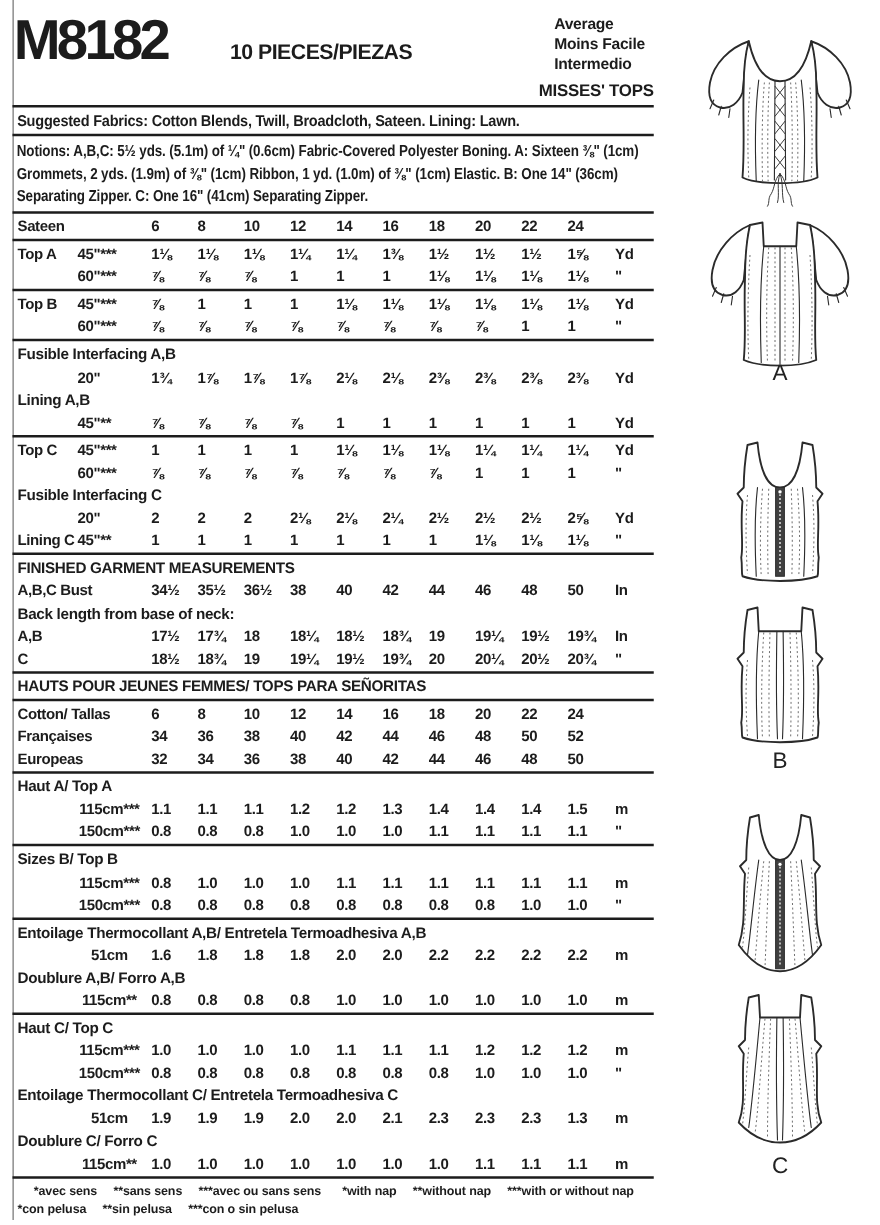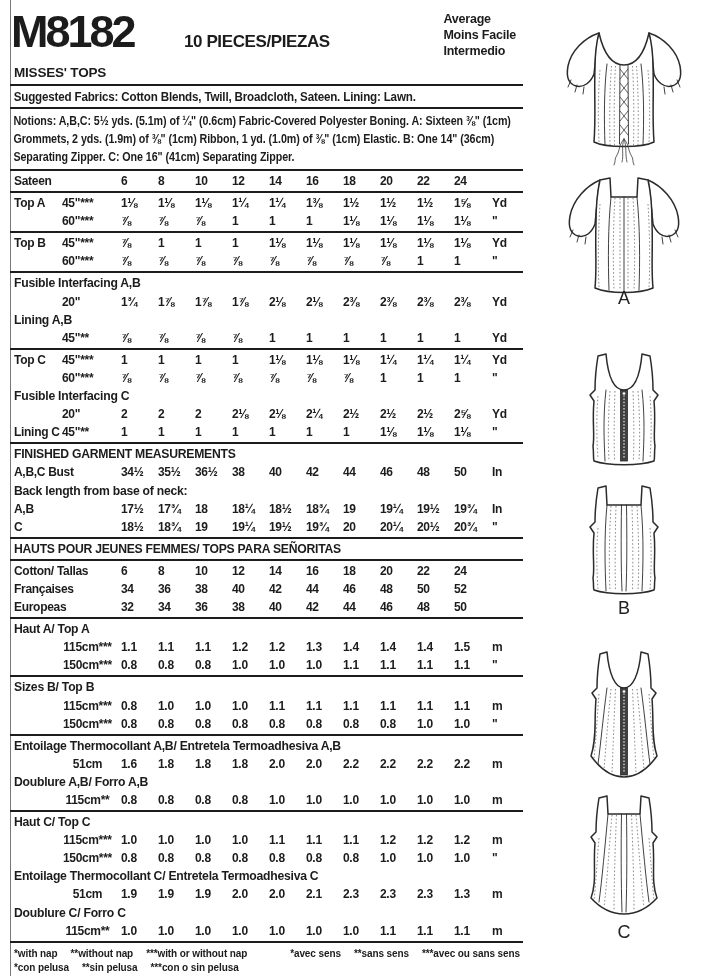--- a/index.html
+++ b/index.html
@@ -8,21 +8,21 @@
     position:relative; background:#fff; color:#1c1c1c;
     font-family:"Liberation Sans", sans-serif; overflow:hidden;
   }
   .edge-line { position:absolute; left:10px; top:0; width:1px; height:976px; background:#777; }
 
   .pattern-number { position:absolute; left:11px; top:6px; font-size:45px; font-weight:700; letter-spacing:-3px; }
   .pieces { position:absolute; left:184px; top:32px; font-size:17px; font-weight:700; letter-spacing:-0.4px; }
   .difficulty { position:absolute; right:188px; top:11px; font-size:12.5px; font-weight:700; line-height:16px; letter-spacing:-0.2px; }
 
   .main { position:absolute; left:10px; top:63px; width:513px; }
-  .category { font-size:13.5px; font-weight:700; padding:2px 0 3px 4px; letter-spacing:-0.2px; }
+  .category { font-size:13.5px; font-weight:700; padding:2px 0 3px 4px; letter-spacing:-0.2px;text-align:right; }
   .rule { height:2px; background:#1c1c1c; margin:1px 0; }
   .rule.heavy { height:2.5px; }
   .fabrics { width:546px; transform:scaleX(0.93); transform-origin:0 0; font-size:12.5px; font-weight:700; padding:3px 0 2px 4px; letter-spacing:-0.2px; white-space:nowrap; }
   .notions { width:604px; transform:scaleX(0.845); transform-origin:0 0; font-size:12.7px; font-weight:700; padding:2px 0 2px 4px; line-height:18px; letter-spacing:-0.1px; }
 
   .trow { display:grid; grid-template-columns:48px 59px repeat(10,37px) 1fr;
           height:18.1px; line-height:18.1px; padding-left:4px;
           font-size:12px; font-weight:700; letter-spacing:-0.3px; align-items:center; }
   .trow.wide { grid-template-columns:107px repeat(10,37px) 1fr; }
   .trow .lbl  { white-space:nowrap; }
@@ -482,22 +482,22 @@
         <span class="val">1.0</span>
         <span class="val">1.1</span>
         <span class="val">1.1</span>
         <span class="val">1.1</span>
         <span class="unit">m</span>
       </div>
       <div class="rule heavy"></div>
     </div>
   <div class="footnotes">
     <div class="fn-line">
+      <div class="fn-group right"><span>*avec sens</span><span>**sans sens</span><span>***avec ou sans sens</span></div>
       <div class="fn-group"><span>*with nap</span><span>**without nap</span><span>***with or without nap</span></div>
-      <div class="fn-group right"><span>*avec sens</span><span>**sans sens</span><span>***avec ou sans sens</span></div>
     </div>
     <div class="fn-line">
       <div class="fn-group"><span>*con pelusa</span><span>**sin pelusa</span><span>***con o sin pelusa</span></div>
     </div>
   </div>
 </div>
 
 <aside class="illustrations">
 
   <div class="fig" style="top:8px">

